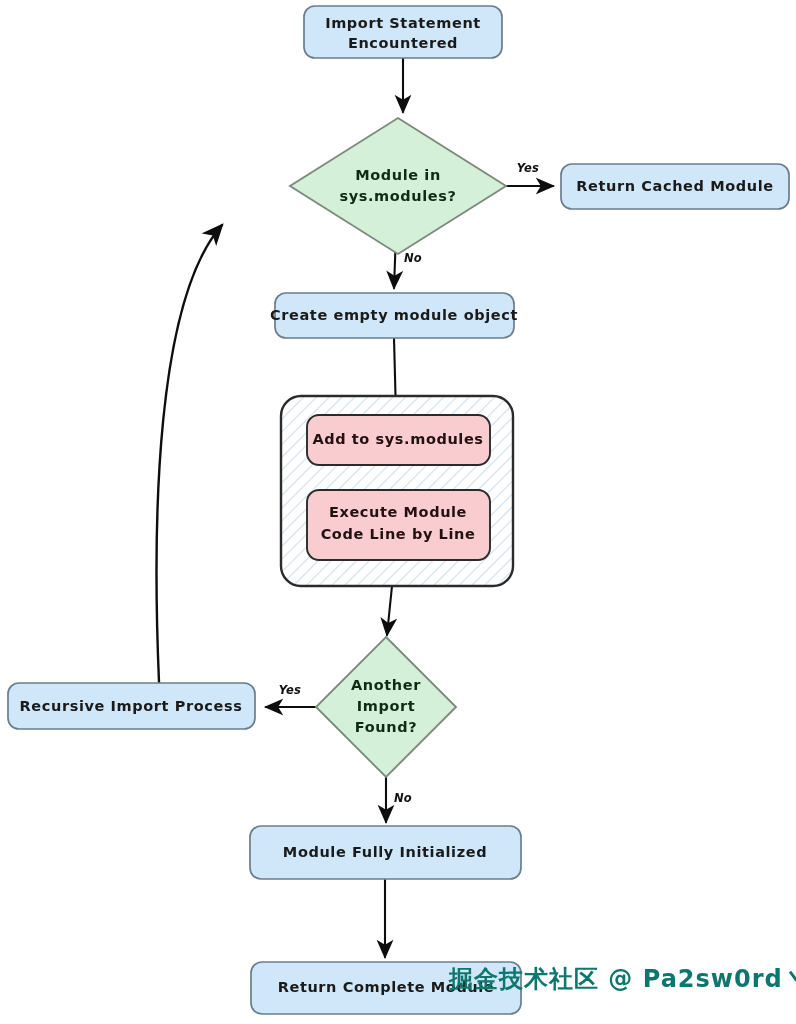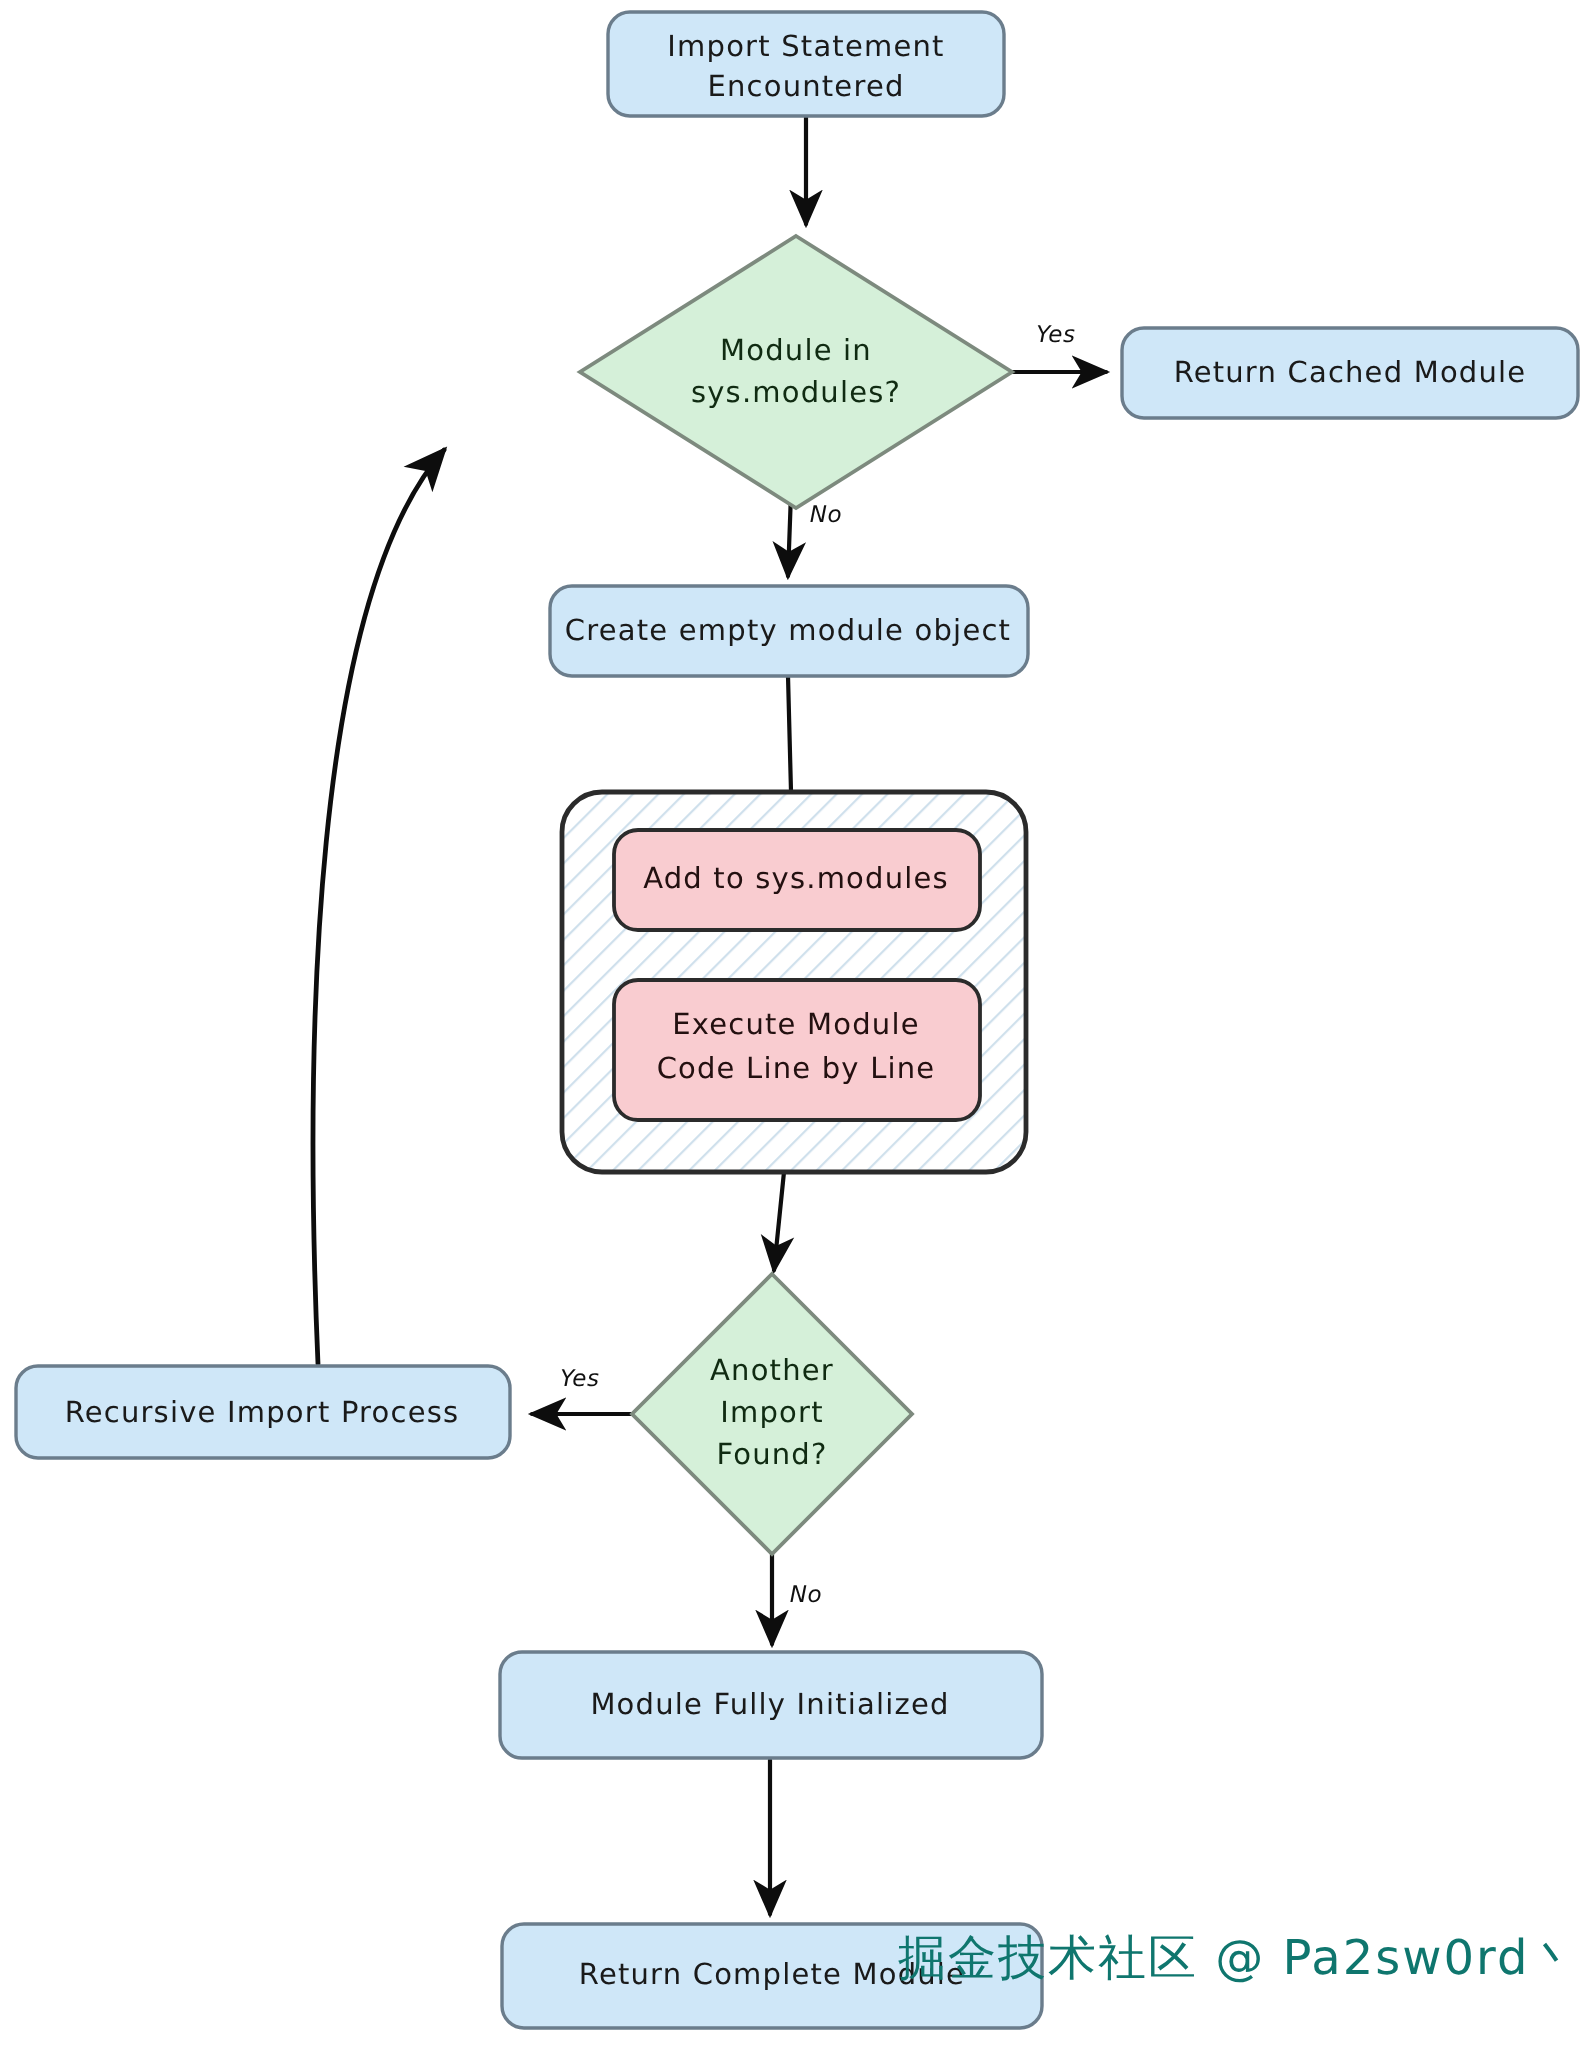--- a/index.html
+++ b/index.html
@@ -9,20 +9,21 @@
   }
   body {
     font-family: "DejaVu Sans", sans-serif;
   }
   #canvas {
     position: relative;
     width: 796px;
     height: 1024px;
     background: #ffffff;
     overflow: hidden;
+    font-weight: bold;
   }
   svg#flow {
     position: absolute;
     left: 0;
     top: 0;
     width: 796px;
     height: 1024px;
   }
   .node-label {
     font-family: "DejaVu Sans", sans-serif;

